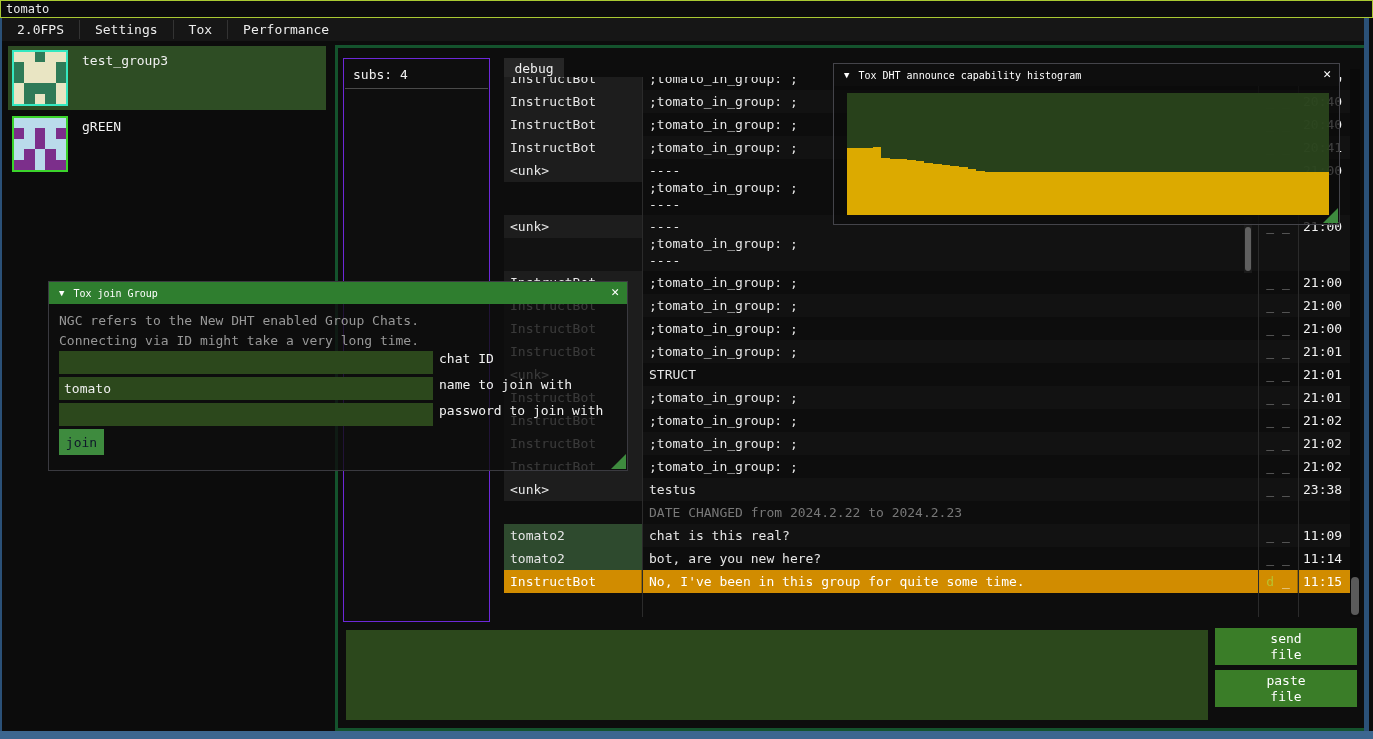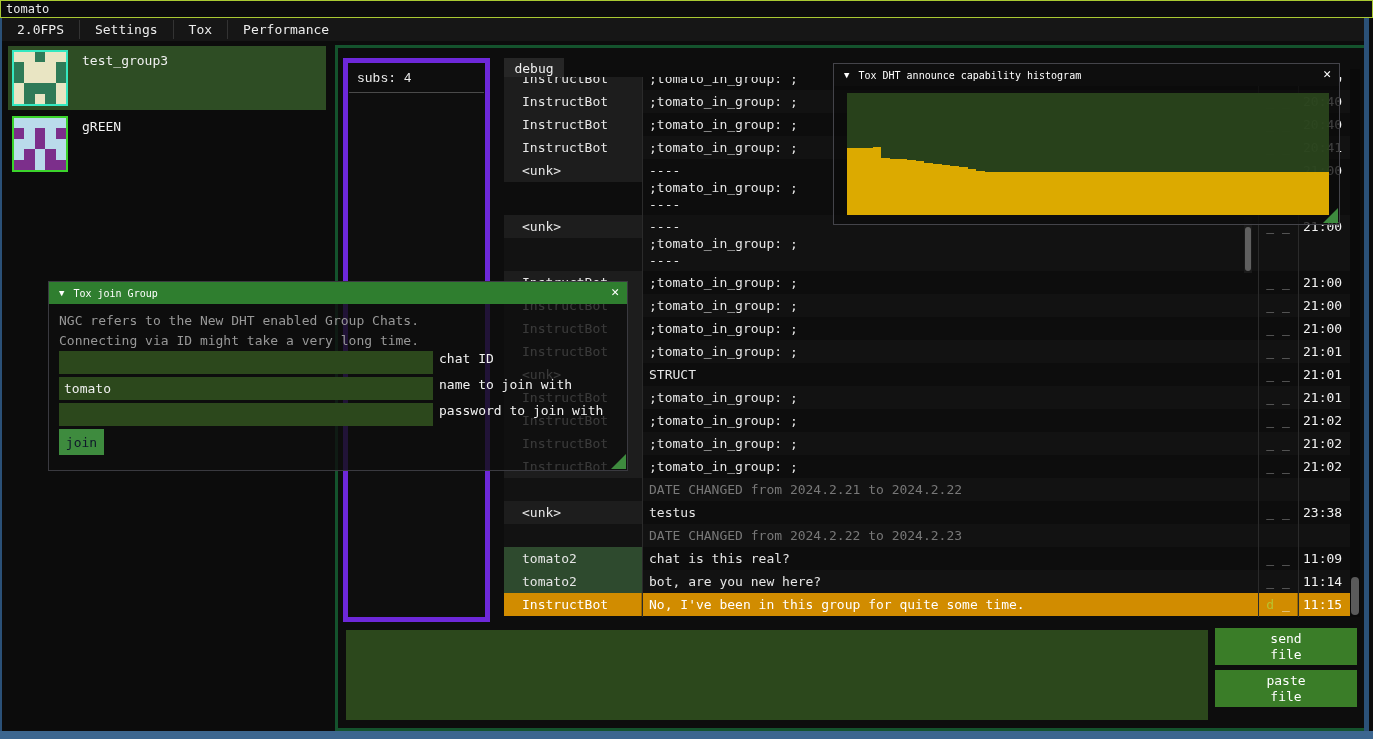--- a/index.html
+++ b/index.html
@@ -27,21 +27,21 @@
 
   
   .chat-window { position:absolute; left:335px; top:45px; width:1032px; height:686px;
                  background:#0d0d0d; border:3px solid #14532d; }
   .tab { position:absolute; left:166px; top:10px; width:60px; height:21px; background:#262626;
          color:#efefef; font-size:13px; text-align:center; line-height:21px; }
   .chat-log { position:absolute; left:166px; top:29px; width:846px; height:540px; overflow:hidden; }
   #rows { position:absolute; left:0; top:-10px; width:846px; }
   .crow { display:flex; width:846px; font-size:13px; color:#e6e6e6; }
   .crow:nth-child(even) { background:#121212; }
-  .c-sender { width:138px; padding:0 0 0 18px; line-height:23px; background:var(--sender-cell-bg,#1d1d1d);
+  .c-sender { width:138px; padding:0 0 0 6px; line-height:23px; background:var(--sender-cell-bg,#1d1d1d);
               overflow:hidden; white-space:nowrap; }
   .c-msg { width:616px; padding-left:7px; line-height:23px; white-space:nowrap; overflow:hidden; }
   .c-status { width:40px; text-align:center; line-height:23px; color:#909090; }
   .c-time { width:52px; line-height:23px; color:#f2f2f2; padding-left:5px; }
   .multi .c-msg { line-height:17px; padding-top:3px; }
   .multi .c-sender, .multi .c-status, .multi .c-time { line-height:23px; align-self:flex-start; }
   .t-date .c-sender { background:transparent; }
   .t-date .c-msg { color:var(--date-text-gray,#787878); }
   .t-me .c-sender { background:var(--me-green,#2e4a2e); }
   .t-highlight { background:var(--highlight-orange,#d18c00) !important; color:#ffffff; }
@@ -58,21 +58,21 @@
   .msg-input { position:absolute; left:8px; top:582px; width:862px; height:90px;
                background:var(--input-green,#2c481c); border:none; outline:none; resize:none;
                color:#efefef; font-family:inherit; font-size:13px; padding:4px 6px; }
   .file-btn { position:absolute; left:877px; width:142px; height:37px; background:var(--button-green,#3a7d28);
               border:none; color:#fff; font-family:inherit; font-size:13px; line-height:16px; white-space:pre-line; text-align:center; }
   .file-btn.send { top:580px; }
   .file-btn.paste { top:622px; }
 
   
   .members-window { position:absolute; left:343px; top:58px; width:147px; height:564px;
-                    background:#0e0e0e; border:5px solid #6d28d9; z-index:2;font-family:Liberation Mono, monospace; }
+                    background:#0e0e0e; border:1px solid #6d28d9; z-index:2; }
   .members-header { color:#efefef; font-size:13px; padding:8px 0 6px 9px; }
   .members-sep { height:1px; background:#4a4a4a; margin:0 1px; }
   .member { color:#ececec; font-size:13px; padding:2px 0 1px 9px; white-space:nowrap; }
 
   
   .fw-titlebar { position:absolute; left:0; top:0; right:0; height:22px; display:flex; align-items:center; }
   .collapse-arrow { color:#fff; font-size:9px; padding:0 9px 0 10px; }
   .fw-title { color:#fff; font-size:10px; }
   .close-x { position:absolute; right:8px; top:2px; color:#fff; font-size:13px; }
   .grip { position:absolute; right:1px; bottom:1px; width:0; height:0;
@@ -274,26 +274,20 @@
             <div class="c-sender">InstructBot</div>
             <div class="c-msg">;tomato_in_group: ;</div>
             <div class="c-status">_ _</div>
             <div class="c-time">21:02</div>
           </div>
           <div class="crow t-bot" style="height: 23px;">
             <div class="c-sender">InstructBot</div>
             <div class="c-msg">;tomato_in_group: ;</div>
             <div class="c-status">_ _</div>
             <div class="c-time">21:02</div>
-          </div>
-          <div class="crow t-date" style="height: 23px;">
-            <div class="c-sender"></div>
-            <div class="c-msg">DATE CHANGED from 2024.2.21 to 2024.2.22</div>
-            <div class="c-status"></div>
-            <div class="c-time"></div>
           </div>
           <div class="crow t-unk" style="height: 23px;">
             <div class="c-sender">&lt;unk&gt;</div>
             <div class="c-msg">testus</div>
             <div class="c-status">_ _</div>
             <div class="c-time">23:38</div>
           </div>
           <div class="crow t-date" style="height: 23px;">
             <div class="c-sender"></div>
             <div class="c-msg">DATE CHANGED from 2024.2.22 to 2024.2.23</div>

